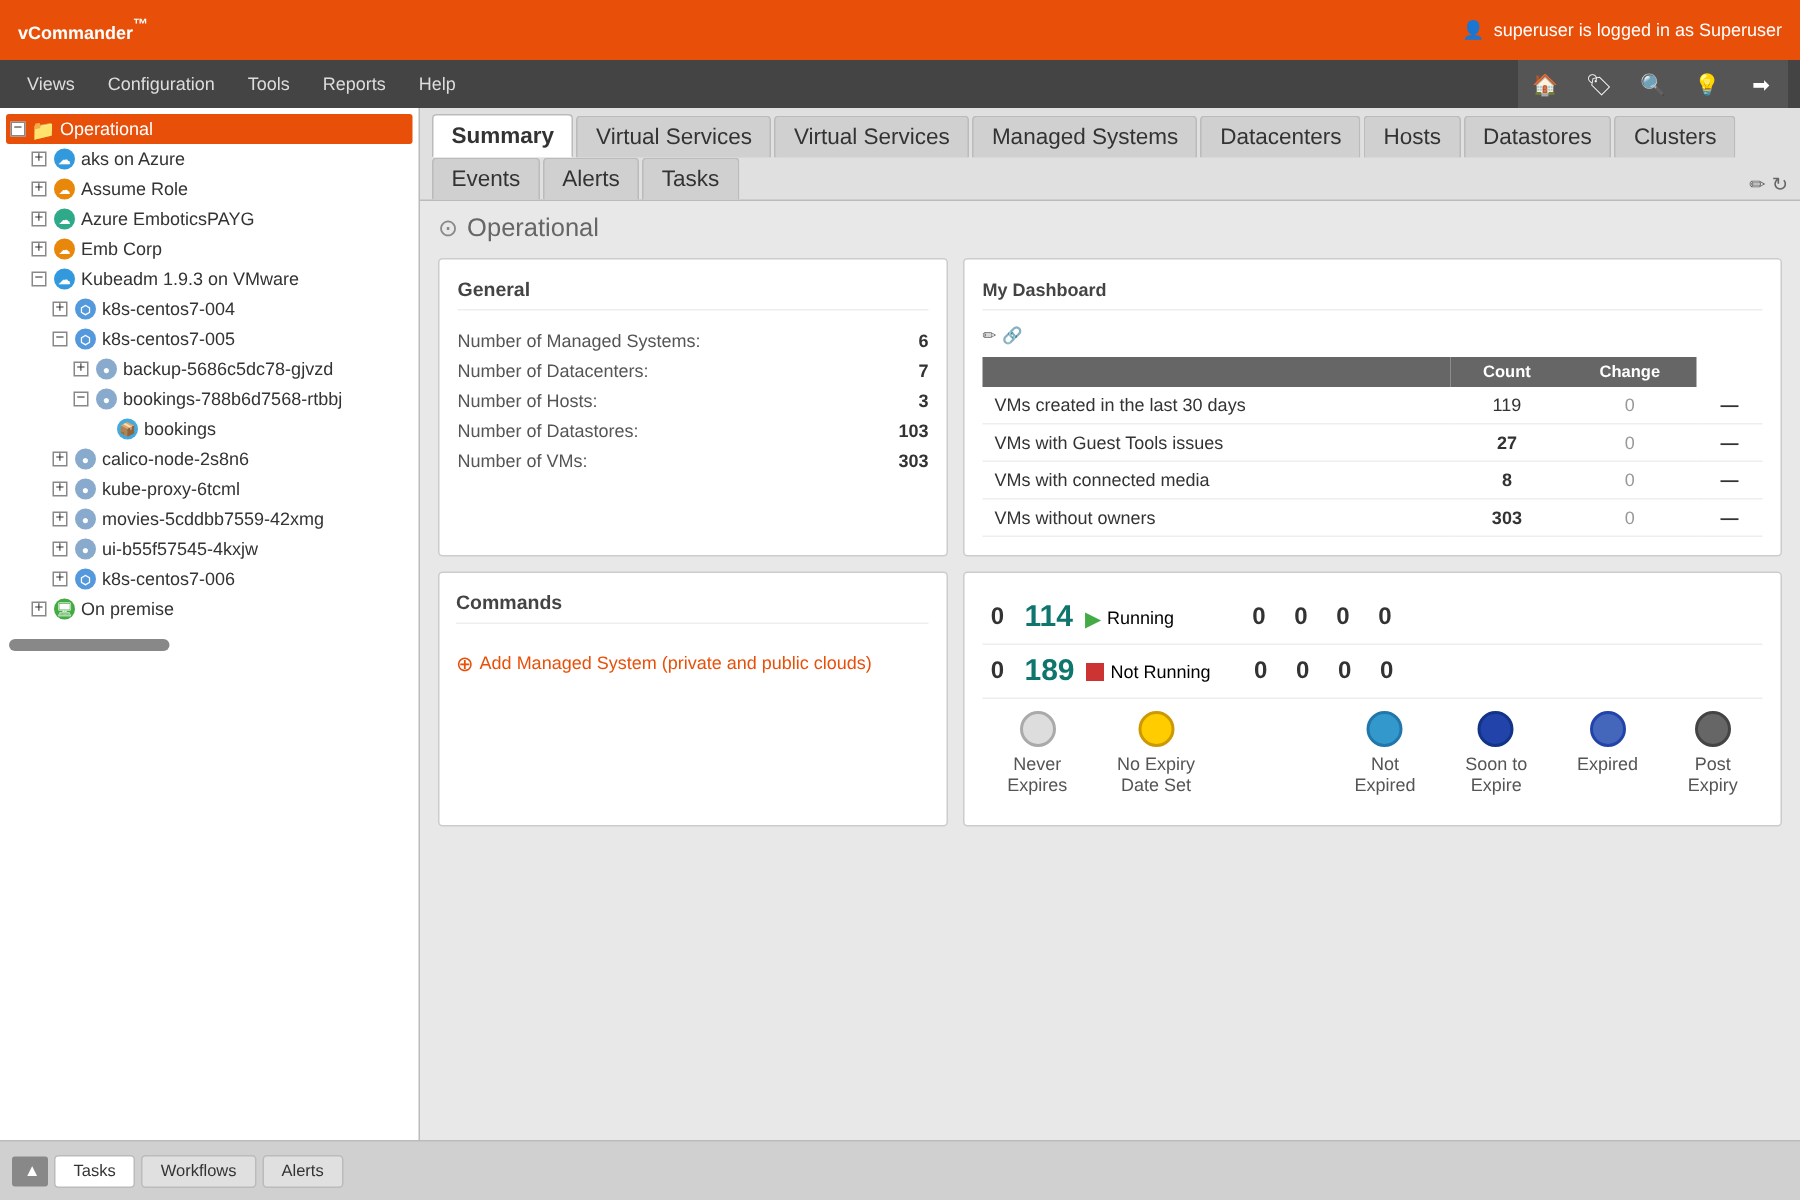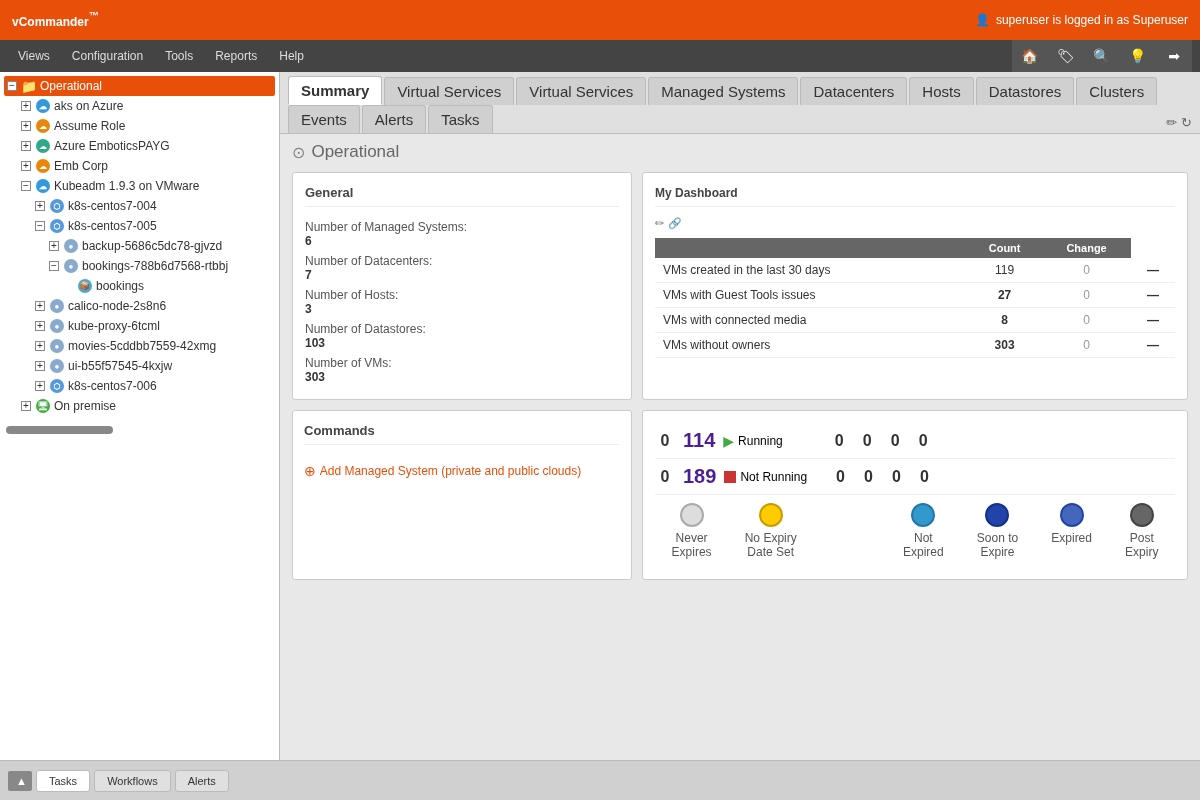--- a/index.html
+++ b/index.html
@@ -45,42 +45,42 @@
     
     .page-content { flex: 1; overflow-y: auto; padding: 8px 12px; }
     .page-title { font-size: 18px; color: #555; margin-bottom: 10px; display: flex; align-items: center; gap: 6px; }
     
     
     .cards-row { display: flex; gap: 10px; margin-bottom: 10px; }
     .card { background: white; border: 1px solid #ccc; border-radius: 3px; flex: 1; padding: 12px; }
     .card-title { font-size: 13px; font-weight: bold; color: #444; margin-bottom: 10px; border-bottom: 1px solid #eee; padding-bottom: 6px; }
     
     
-    .stat-row { display: flex; justify-content: space-between; padding: 3px 0; font-size: 12px; color: #333; flex-direction: column; }
+    .stat-row { display: flex; justify-content: space-between; padding: 3px 0; font-size: 12px; color: #333; }
     .stat-label { color: #555; }
     .stat-value { font-weight: bold; }
     
     
     .dashboard-header { display: flex; gap: 4px; margin-bottom: 8px; }
     .dashboard-icon { background: none; border: none; cursor: pointer; font-size: 11px; color: #666; }
     .dashboard-table { width: 100%; border-collapse: collapse; }
     .dashboard-table th { background: #666; color: white; padding: 4px 8px; text-align: center; font-size: 11px; }
     .dashboard-table th:first-child { text-align: left; width: 60%; }
     .dashboard-table td { padding: 5px 8px; border-bottom: 1px solid #eee; font-size: 12px; color: #333; }
     .dashboard-table td.num { text-align: center; }
     .dashboard-table td.center { text-align: center; color: #999; }
     
     
     .command-link { color: #e8500a; text-decoration: none; display: flex; align-items: center; gap: 4px; }
     .add-icon { color: #e8500a; font-size: 14px; }
     
     
     .expiry-row { display: flex; align-items: center; gap: 8px; padding: 6px 0; border-bottom: 1px solid #eee; }
     .expiry-num { font-size: 16px; font-weight: bold; color: #333; min-width: 20px; text-align: center; }
-    .expiry-count { font-size: 20px; font-weight: bold; color: #4c1d95; min-width: 30px; text-align: center; }
+    .expiry-count { font-size: 20px; font-weight: bold; color: #0f766e; min-width: 30px; text-align: center; }
     .expiry-status { display: flex; align-items: center; gap: 4px; min-width: 100px; font-size: 12px; }
     .running-icon { color: #44aa44; font-size: 14px; }
     .not-running-icon { width: 12px; height: 12px; background: #cc3333; display: inline-block; }
     .expiry-cells { display: flex; gap: 12px; }
     .expiry-cell { font-size: 16px; font-weight: bold; color: #333; min-width: 16px; text-align: center; }
     
     
     .legend-row { display: flex; justify-content: space-around; align-items: flex-start; padding: 8px 0; }
     .legend-item { display: flex; flex-direction: column; align-items: center; gap: 4px; font-size: 10px; color: #555; text-align: center; }
     .legend-circle { width: 24px; height: 24px; border-radius: 50%; }

